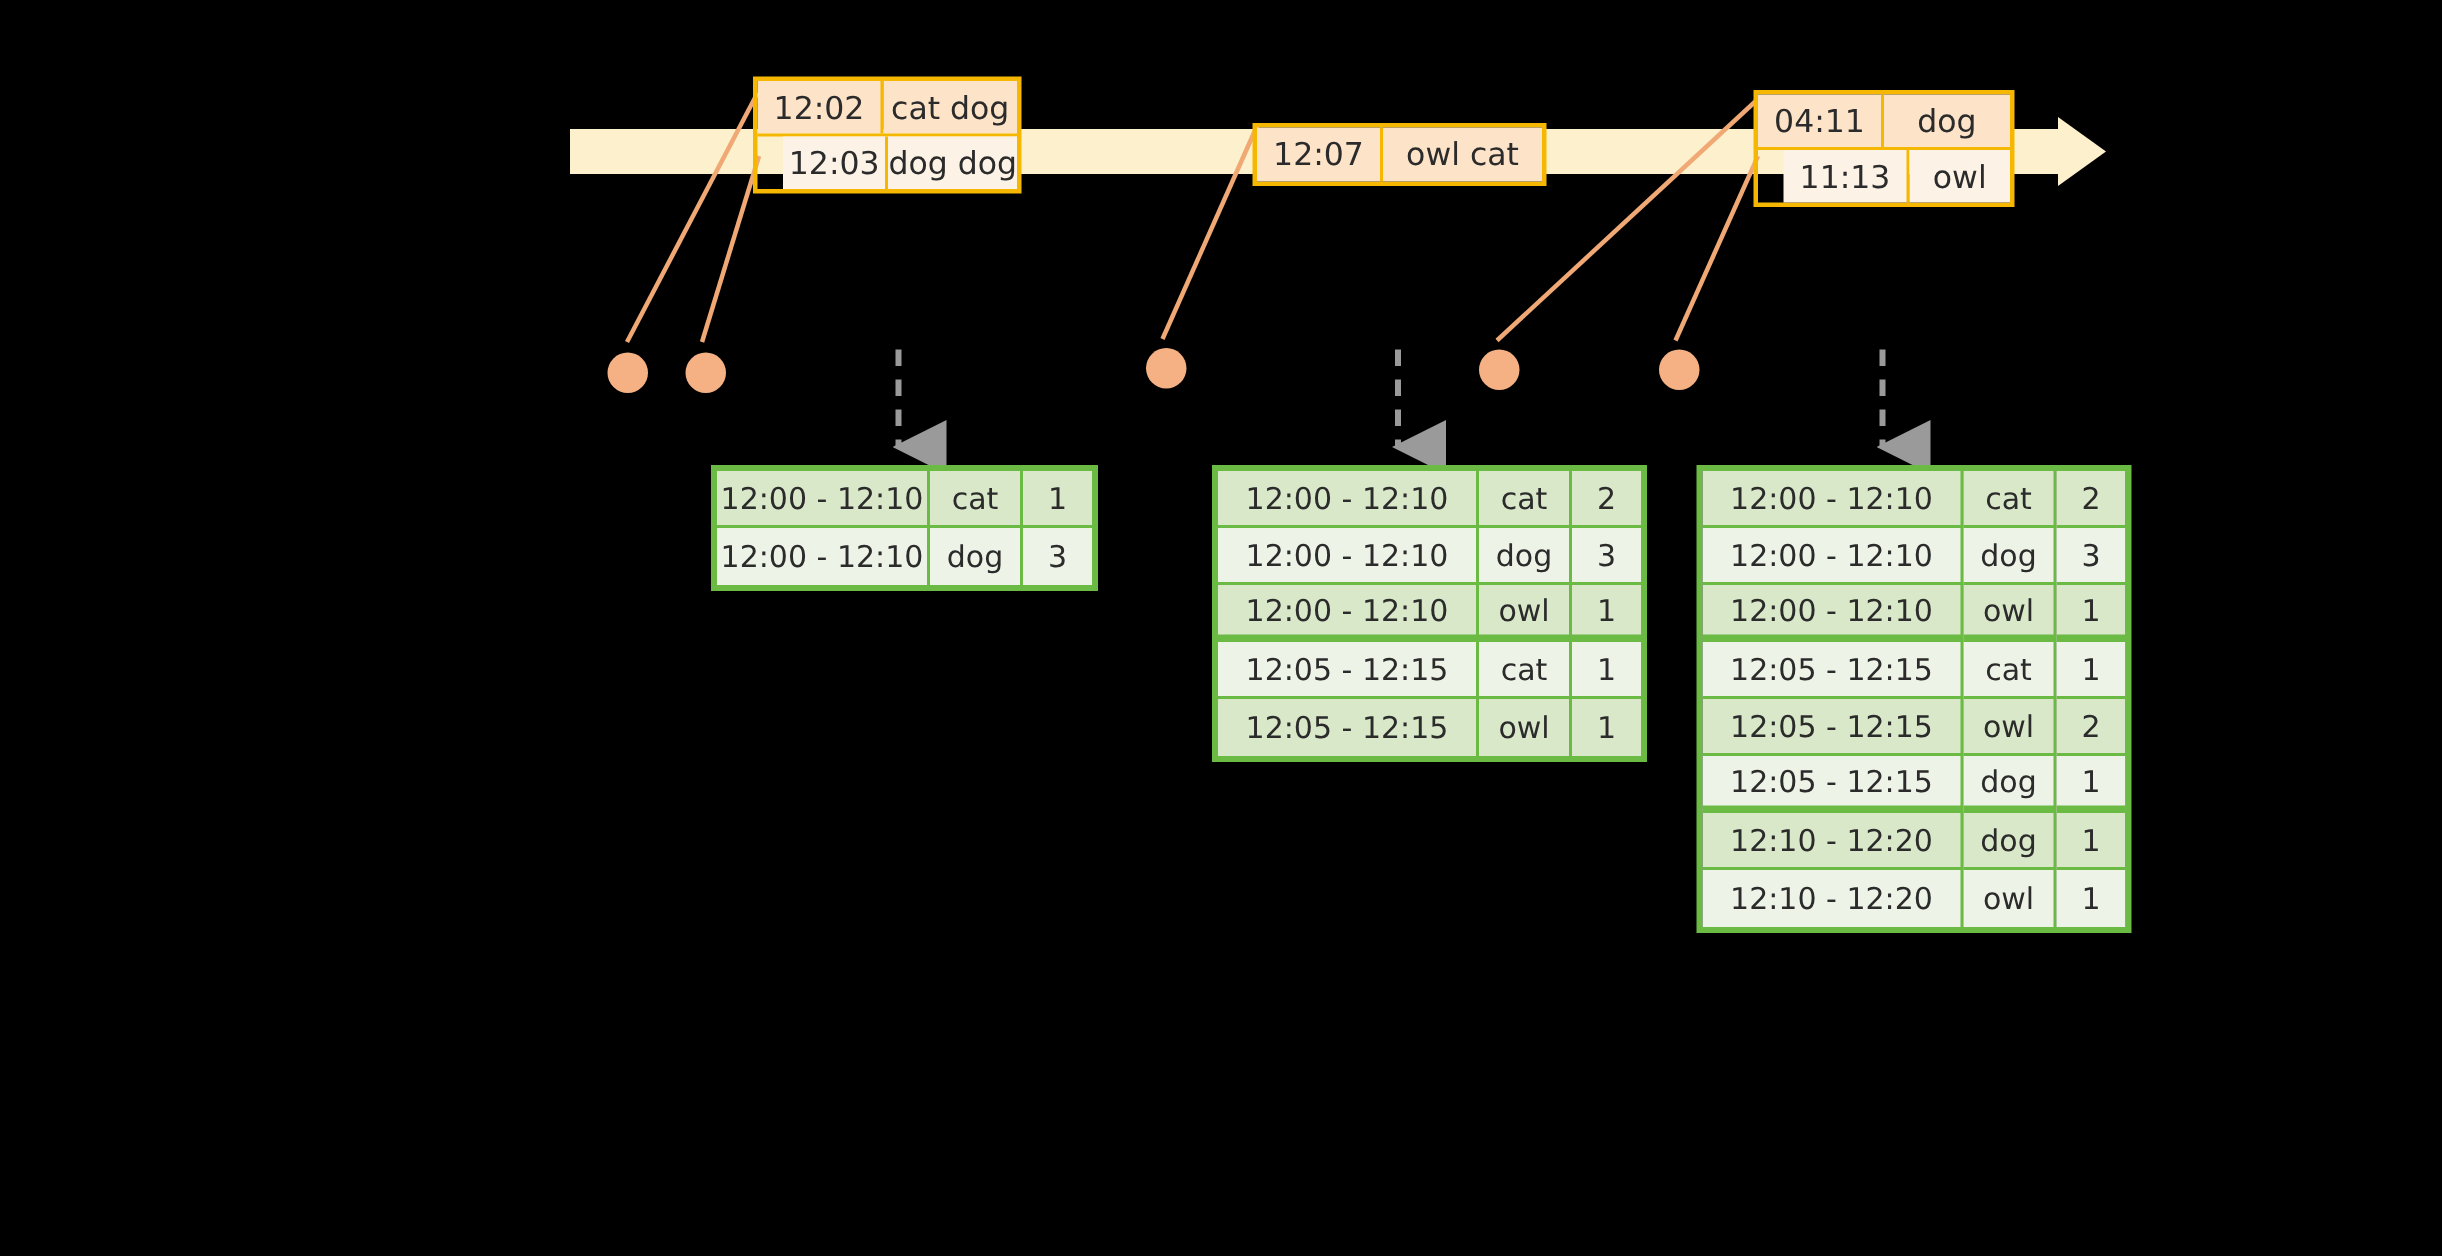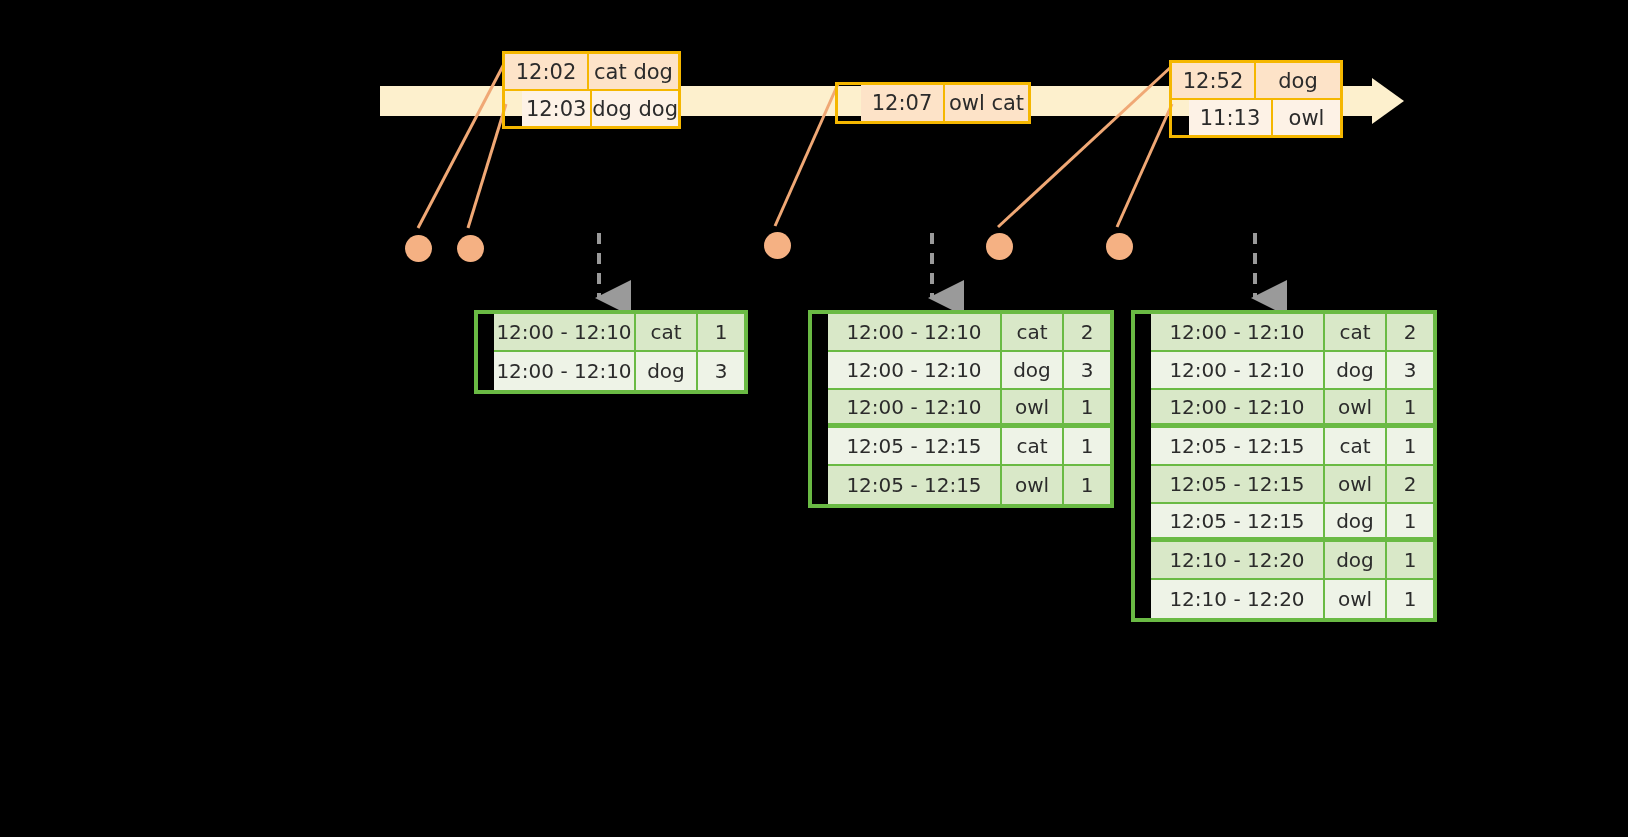--- a/index.html
+++ b/index.html
@@ -25,21 +25,21 @@
 
   
   .dot{position:absolute;width:27px;height:27px;border-radius:50%;
        background:#f5b183;}
   svg.leaders{position:absolute;left:0;top:0;width:1628px;height:837px;
               pointer-events:none;}
 
   
   .tbl{position:absolute;border:4px solid #6aba44;box-sizing:border-box;
        display:flex;flex-direction:column;}
-  .tr{display:flex;margin-left:16px;}
+  .tr{display:flex;}
   .td{display:flex;align-items:center;justify-content:center;
       font-size:20px;color:#2b2b2b;box-sizing:border-box;
       border-right:2px solid #6aba44;border-bottom:2px solid #6aba44;
       white-space:nowrap;height:38px;}
   .td:last-child{border-right:none;}
   .tr:last-child .td{border-bottom:none;}
   .tr.shade .td{background:#d9e8c8;}
   .tr.plain .td{background:#eef3e7;}
   .tr.grp .td{border-bottom:5px solid #6aba44;}
   .c-win{}
@@ -66,30 +66,30 @@
     <div class="ev-row odd">
       <div class="ev-cell time">12:02</div>
       <div class="ev-cell words" style="flex:1">cat dog</div>
     </div>
     <div class="ev-row even">
       <div class="ev-cell time">12:03</div>
       <div class="ev-cell words" style="flex:1">dog dog</div>
     </div>
   </div>
 
-  <div class="ev-box" style="left:835px;top:82px;width:196px;height:42px;padding-left:23px;">
+  <div class="ev-box" style="left:835px;top:82px;width:196px;height:42px;">
     <div class="ev-row odd">
       <div class="ev-cell time">12:07</div>
       <div class="ev-cell words" style="flex:1">owl cat</div>
     </div>
   </div>
 
   <div class="ev-box" style="left:1169px;top:60px;width:174px;height:78px;">
     <div class="ev-row odd">
-      <div class="ev-cell time">12:52</div>
+      <div class="ev-cell time">04:11</div>
       <div class="ev-cell words" style="flex:1">dog</div>
     </div>
     <div class="ev-row even">
       <div class="ev-cell time">11:13</div>
       <div class="ev-cell words" style="flex:1">owl</div>
     </div>
   </div>
 
   <div id="dots-layer">
       <div class="dot" style="left: 405px; top: 235px;"></div>

